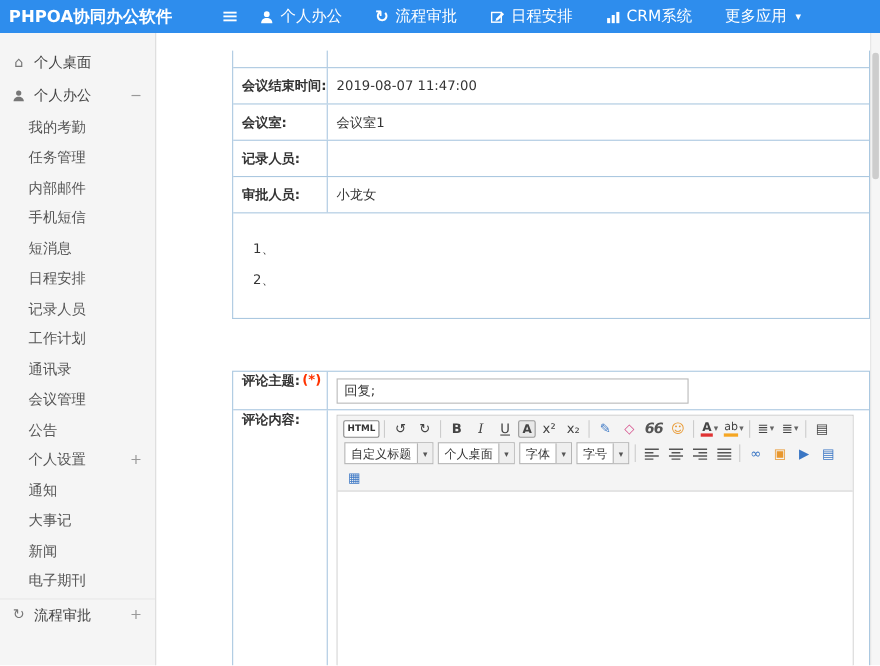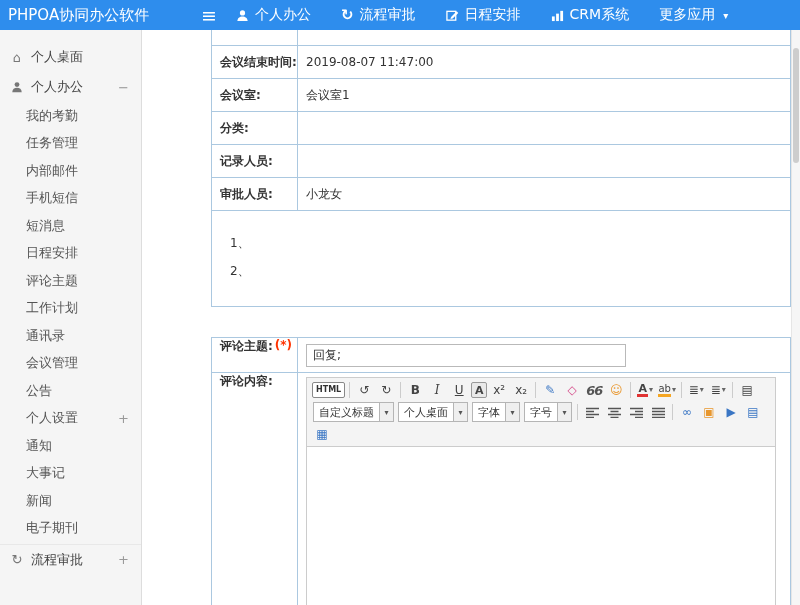--- a/index.html
+++ b/index.html
@@ -1,41 +1,41 @@
 <!DOCTYPE html>
 <html><head>
 <meta charset="utf-8">
 <style>
   *{margin:0;padding:0;box-sizing:border-box}
   html,body{width:800px;height:605px;overflow:hidden}
   body{font-family:"DejaVu Sans","Liberation Sans",sans-serif;font-size:12px;background:#fff;position:relative;color:#333}
 
   
   .navbar{position:absolute;top:0;left:0;width:800px;height:30px;background:#2e8ded;display:flex;align-items:center;color:#fff;z-index:5}
-  .brand{width:192px;padding-left:8px;font-size:15px;font-weight:normal;white-space:nowrap;cursor:pointer}
+  .brand{width:192px;padding-left:8px;font-size:15px;font-weight:bold;white-space:nowrap;cursor:pointer}
   .hamburger{width:34px;text-align:center;font-size:19px;cursor:pointer;line-height:30px}
   .nav-items{display:flex;align-items:center;margin-left:10px}
   .nav-item{display:flex;align-items:center;gap:6px;margin-right:30px;font-size:14px;color:#fff;text-decoration:none;cursor:pointer;white-space:nowrap}
   .nicon{display:inline-flex;align-items:center}
   .nicon.glyph{font-size:15px;font-weight:bold}
   .ncaret{font-size:10px;margin-left:2px}
 
   
   .sidebar{position:absolute;top:30px;left:0;width:142px;height:575px;background:#f5f5f5;border-right:1px solid #ddd;padding-top:12px;overflow:hidden}
   .side-item{position:relative;display:flex;align-items:center;cursor:pointer;color:#444;white-space:nowrap}
   .side-item.section{height:30px;padding:0 10px;font-size:13px}
   .side-item.sub{height:27.5px;padding:0 10px 0 26px;font-size:13px;color:#555}
   .sicon{margin-right:7px;color:#777;font-size:13px;display:inline-flex;width:14px;justify-content:center}
   .stoggle{position:absolute;right:12px;color:#999;font-size:13px}
   .side-item.flow{border-top:1px solid #e8e8e8;margin-top:2px}
 
   
   .content{position:absolute;left:143px;top:30px;width:657px;height:575px;background:#fff;overflow:hidden}
   .form-table{position:absolute;left:68px;width:580px;border:1px solid #abc8e0;background:#fff}
-  .t1{top:0;border-top:none}
+  .t1{top:16px;border-top:none}
   .t2{top:307px}
   .frow{display:flex;border-bottom:1px solid #abc8e0}
   .frow.last{border-bottom:none}
   .fcell{padding:0 8px;display:flex;align-items:center;overflow:hidden;white-space:nowrap}
   .flabel{width:86px;border-right:1px solid #abc8e0;font-weight:bold;color:#333;font-size:12px;padding:0 2px 0 8px}
   .fvalue{flex:1;color:#333;font-size:12px}
   .h16{height:16px}
   .h33{height:33px}
   .subject-row{height:35px}
   .content-row .full{flex:1;display:block;padding:18px 0 0 18px}
@@ -157,21 +157,21 @@
     </div>
       <div class="side-item sub">
       <span>短消息</span>
       <span class="stoggle"></span>
     </div>
       <div class="side-item sub">
       <span>日程安排</span>
       <span class="stoggle"></span>
     </div>
       <div class="side-item sub">
-      <span>评论主题</span>
+      <span>记录人员</span>
       <span class="stoggle"></span>
     </div>
       <div class="side-item sub">
       <span>工作计划</span>
       <span class="stoggle"></span>
     </div>
       <div class="side-item sub">
       <span>通讯录</span>
       <span class="stoggle"></span>
     </div>
@@ -222,24 +222,20 @@
 
     <div>
 
     <div class="frow h33">
         <div class="fcell flabel">会议结束时间:</div>
         <div class="fcell fvalue">2019-08-07 11:47:00</div>
       </div>
         <div class="frow h33">
         <div class="fcell flabel">会议室:</div>
         <div class="fcell fvalue">会议室1</div>
-      </div>
-        <div class="frow h33">
-        <div class="fcell flabel">分类:</div>
-        <div class="fcell fvalue"></div>
       </div>
         <div class="frow h33">
         <div class="fcell flabel">记录人员:</div>
       </div>
         <div class="frow h33">
         <div class="fcell flabel">审批人员:</div>
         <div class="fcell fvalue">小龙女</div>
       </div>
       </div>
 

